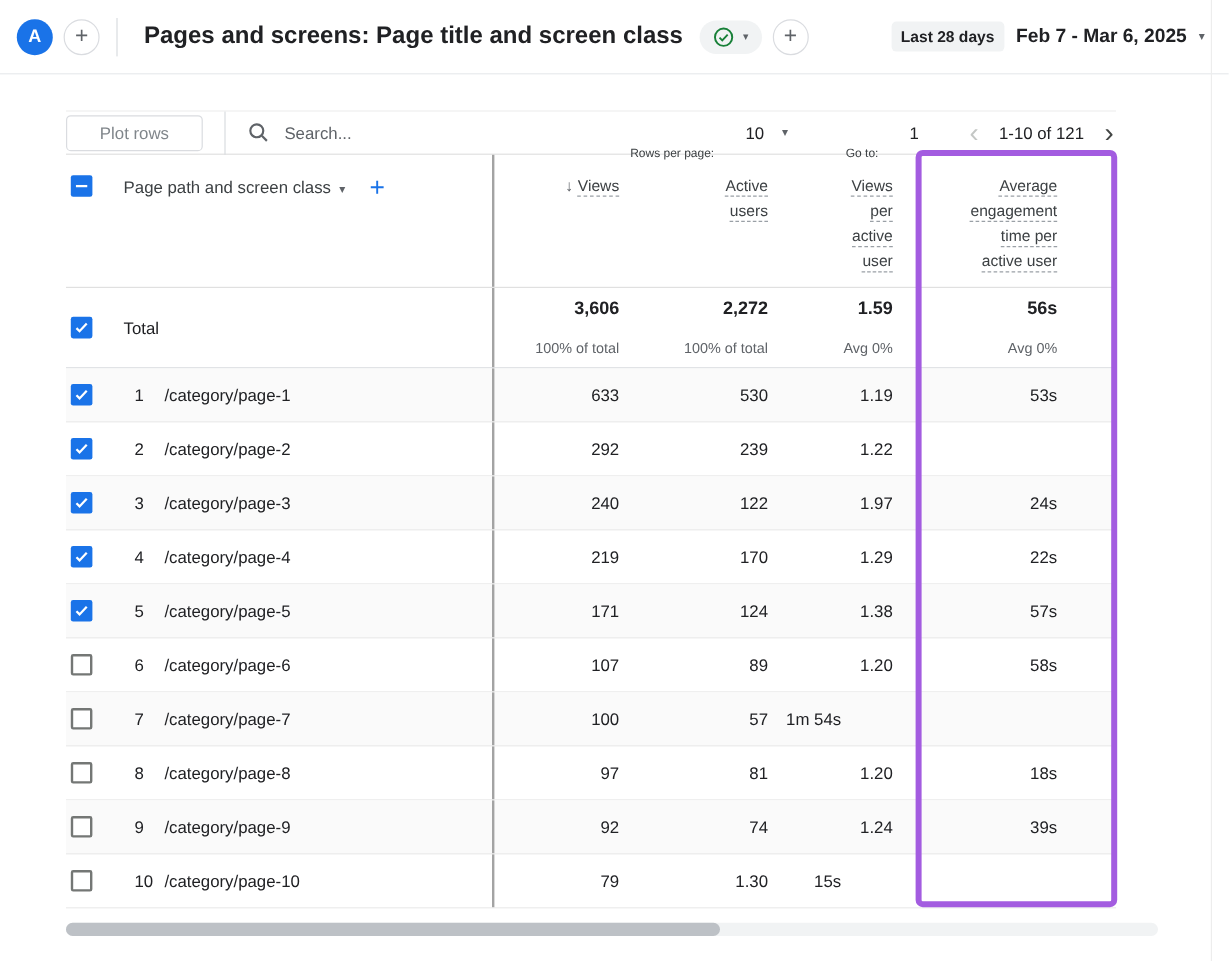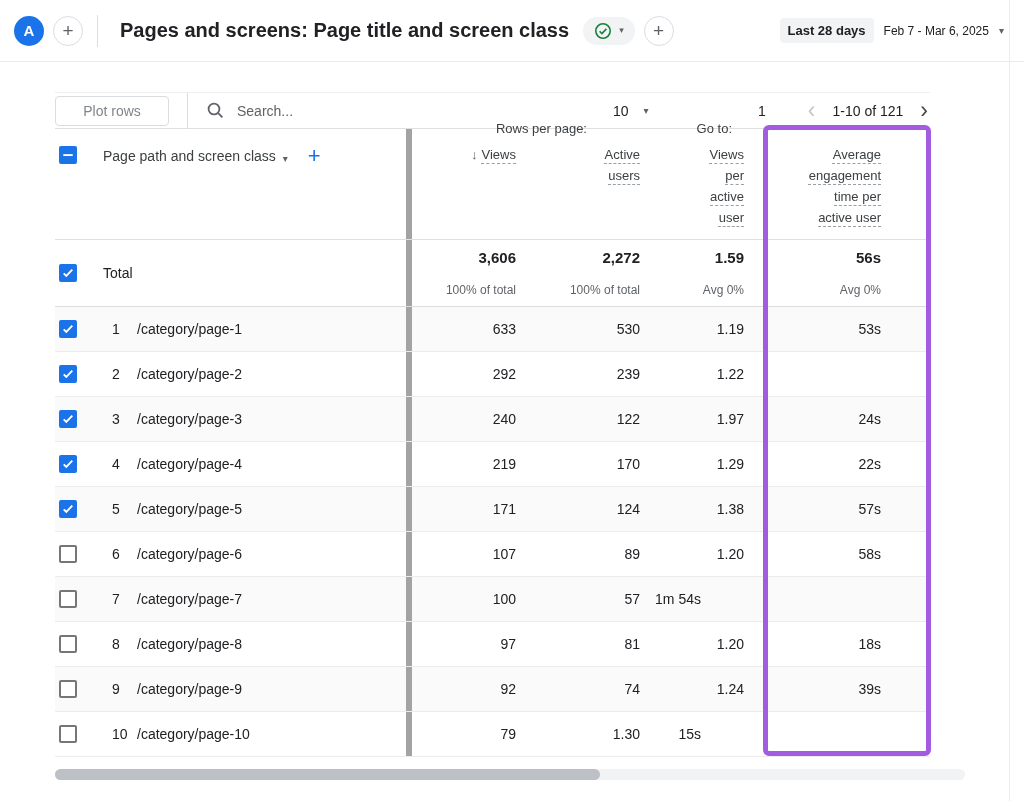--- a/index.html
+++ b/index.html
@@ -11,46 +11,46 @@
   
   .topbar{display:flex;align-items:center;height:62px;padding:0 20px 0 14px;border-bottom:1px solid #e8eaed;box-sizing:border-box;}
   .avatar{width:30px;height:30px;border-radius:50%;background:#1a73e8;color:#fff;font-size:15px;font-weight:bold;display:flex;align-items:center;justify-content:center;flex:none;}
   .icon-circle{width:30px;height:30px;border-radius:50%;border:1px solid #dadce0;background:#fff;color:#5f6368;font-size:19px;line-height:1;display:flex;align-items:center;justify-content:center;margin-left:9px;flex:none;cursor:pointer;}
   .vdiv{width:1px;height:32px;background:#dadce0;margin:0 22px 0 14px;flex:none;}
   .page-title{font-size:20px;font-weight:600;color:#202124;white-space:nowrap;}
   .status-pill{display:flex;align-items:center;gap:7px;background:#f1f3f4;border-radius:16px;padding:5px 11px;margin-left:14px;flex:none;cursor:pointer;}
   .status-pill .caret{font-size:9px;color:#5f6368;}
   .tb-right{margin-left:auto;display:flex;align-items:center;gap:10px;flex:none;}
   .date-chip{background:#f1f3f4;border-radius:4px;padding:5px 8px;font-size:13px;font-weight:bold;color:#202124;white-space:nowrap;}
-  .date-text{font-size:12px;font-weight:400;color:#202124;white-space:nowrap;}
+  .date-text{font-size:16px;font-weight:700;color:#202124;white-space:nowrap;}
   .caret{font-size:10px;color:#5f6368;line-height:1;}
   
   .toolbar{margin:30px 94px 0 55px;height:37px;display:flex;align-items:center;border-top:1px solid #efefef;border-bottom:1px solid #e0e0e0;box-sizing:border-box;}
   .plot-rows{height:30px;min-width:114px;border:1px solid #dadce0;border-radius:4px;background:#fff;color:#80868b;font-size:14px;font-family:inherit;display:flex;align-items:center;justify-content:center;padding:1px 14px;cursor:pointer;}
   .toolbar .vdiv{height:36px;margin:0 18px;}
   .search-wrap{display:flex;align-items:center;gap:10px;}
   .search-input{border:none;outline:none;font-size:14px;font-family:inherit;color:#202124;width:150px;background:transparent;}
   .search-input::placeholder{color:#5f6368;}
   .tool-right{margin-left:auto;display:flex;align-items:center;}
-  .tool-label{font-size:13px;color:#3c4043;margin-top:36px;}
+  .tool-label{font-size:10px;color:#3c4043;margin-top:36px;}
   .tool-value{font-size:14px;color:#202124;margin-left:26px;}
   .tool-caret{margin-left:15px;}
   .gap48{width:48px;}
   .gap40{width:40px;}
   .pager{display:flex;align-items:center;}
   .chev{font-size:23px;line-height:1;padding:0 2px;cursor:pointer;}
   .chev.left{color:#c4c7c5;}
   .chev.right{color:#444746;}
   .pager-range{font-size:14px;color:#202124;margin:0 15px;}
   
   .table{margin:0 94px 0 55px;}
   .trow{display:grid;grid-template-columns:48px 34px 275px 110px 124px 104px 180px;}
   .cell{height:100%;box-sizing:border-box;display:flex;align-items:center;}
   .span2{grid-column:2 / 4;}
-  .dim-split{border-right:6px solid #a3a3a3;}
+  .dim-split{border-right:2px solid #a3a3a3;}
   .thead{height:110px;border-bottom:1px solid #e0e0e0;}
   .thead .cell{align-items:flex-start;}
   .thead .cb-cell{padding-top:17px;}
   .dim-cell{padding-top:19px;font-size:14px;color:#3c4043;}
   .dim-cell .caret{margin-left:7px;margin-top:6px;}
   .add-plus{color:#1a73e8;font-size:22px;font-weight:400;margin-left:20px;margin-top:-5px;cursor:pointer;}
   .thead .metric{display:block;padding-top:15px;text-align:right;font-size:13px;color:#3c4043;line-height:21px;}
   .th-label{white-space:pre-line;text-decoration-line:underline;text-decoration-style:dashed;text-decoration-color:#9aa0a6;text-decoration-thickness:1px;text-underline-offset:4px;}
   .sort-arrow{color:#5f6368;margin-right:4px;text-decoration:none;display:inline-block;}
   .total-row{height:66px;border-bottom:1px solid #dadce0;}

